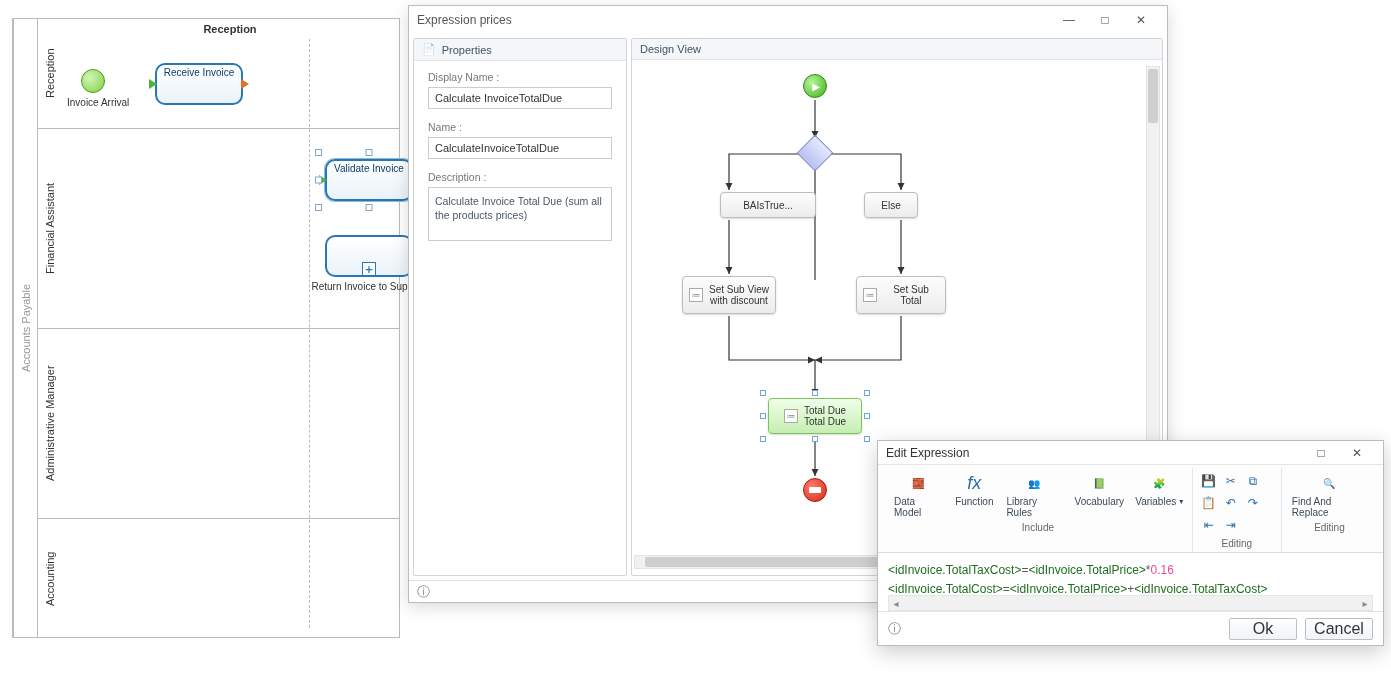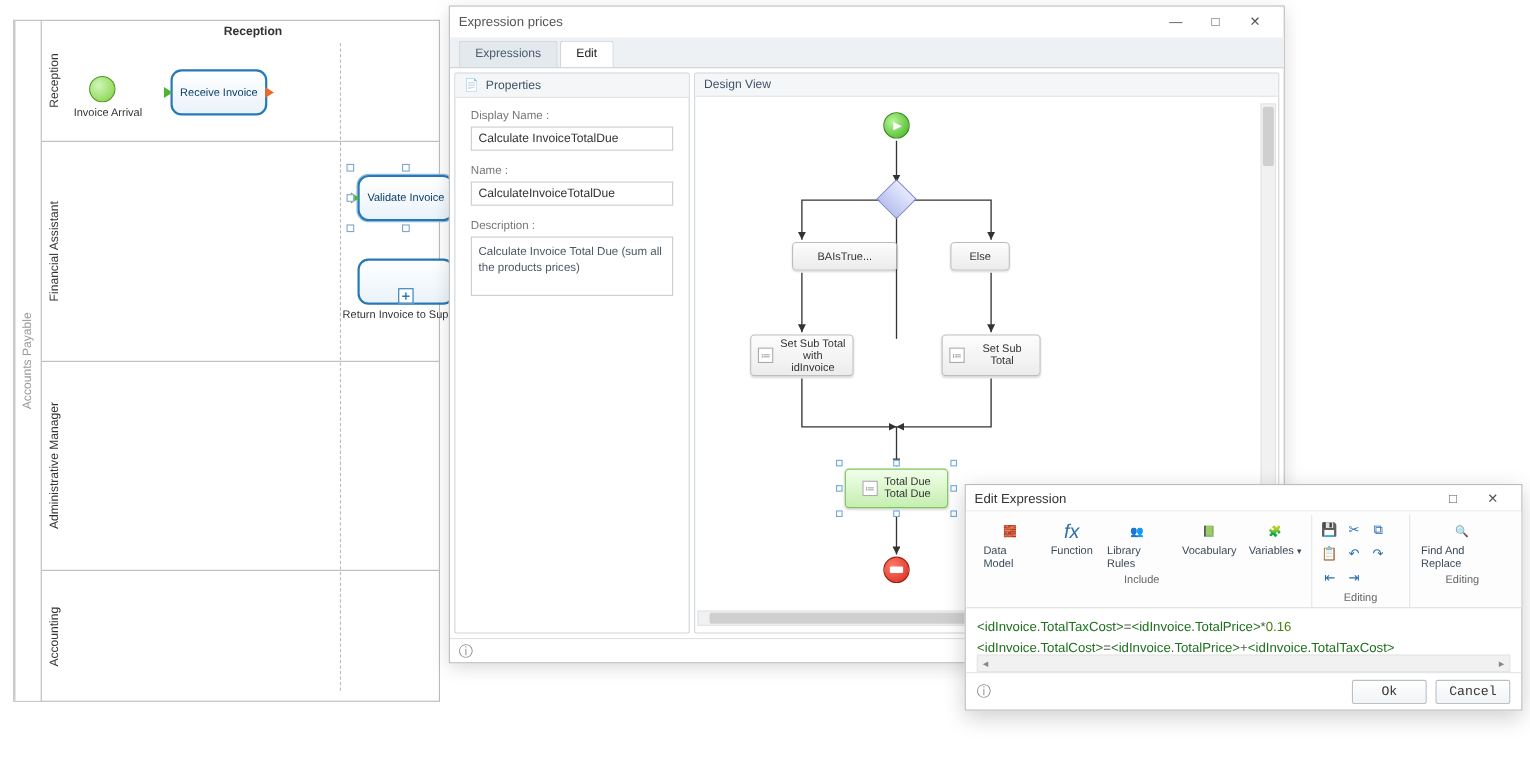--- a/index.html
+++ b/index.html
@@ -47,21 +47,21 @@
     background: radial-gradient(circle at 35% 35%, #d0f6b9, #7fcf3f);
     border:1px solid #4a9a1a;
   }
   .start-label { position:absolute; font-size:10px; color:#333; white-space:nowrap; }
 
   .task {
     position:absolute; width:88px; height:42px;
     border:2px solid #2678b7; border-radius:10px;
     background: linear-gradient(#fff, #eaf3fa);
     font-size:10px; color:#0a3e68;
-    display:flex; align-items:center; justify-content:center; text-align:center;
+    display:flex; align-items:flex-start; justify-content:center; text-align:center;
     padding:2px 4px;
   }
   .task.selected {
     border-color:#2678b7;
     box-shadow: 0 0 0 1px #8fbadf;
   }
   .sel-box { position:absolute; inset:-8px; pointer-events:none; }
   .sel-box .h { position:absolute; width:7px; height:7px; border:1px solid #7fa7c9; background:#fff; }
   .sel-box .h.tl{left:-4px;top:-4px} .sel-box .h.tr{right:-4px;top:-4px}
   .sel-box .h.bl{left:-4px;bottom:-4px} .sel-box .h.br{right:-4px;bottom:-4px}
@@ -214,32 +214,32 @@
   .rb-mini{display:flex; gap:6px; flex-wrap:wrap; width:72px; padding:3px 0;}
   .rb-mini .mi{width:16px;height:16px;display:flex;align-items:center;justify-content:center;font-size:12px;color:#2a6fae;}
   .rb-caption{font-size:10px;color:#666;margin-top:2px;}
 
   .expr-area{
     flex:1; padding:8px 10px 0 10px; font-family: Consolas, "Courier New", monospace;
     font-size:12px; color:#333; overflow:auto; white-space:pre; line-height:1.5;
   }
   .expr-area .attr{color:#1e6f1e;}
   .expr-area .op{color:#5a5a5a;}
-  .expr-area .num{color:#4d7c0f;margin-top:20px;}
+  .expr-area .num{color:#ec4899;margin-top:20px;}
   .expr-hscroll{height:16px;margin:0 10px;background:#f1f1f1;border:1px solid #e5e5e5;position:relative;}
   .expr-hscroll .lknob{position:absolute;left:0;top:0;bottom:0;width:14px;display:flex;align-items:center;justify-content:center;color:#888;font-size:10px;}
   .expr-hscroll .rknob{position:absolute;right:0;top:0;bottom:0;width:14px;display:flex;align-items:center;justify-content:center;color:#888;font-size:10px;}
   .edit-footer{
     height:34px;border-top:1px solid #e3e3e3;display:flex;align-items:center;
     padding:0 10px; gap:8px; justify-content:flex-end;
   }
   .help-q{position:absolute;left:10px;color:#888;font-size:13px;}
   .btn{
     min-width:68px;height:22px;border:1px solid #b7bfc7;background:linear-gradient(#fff,#f1f3f5);
-    font-size:12px;color:#333;border-radius:2px;display:flex;align-items:center;justify-content:center;font-family:Liberation Mono, monospace;
+    font-size:16px;color:#333;border-radius:2px;display:flex;align-items:center;justify-content:center;
   }
 
   .exp-status{height:22px;border-top:1px solid #e0e0e0;display:flex;align-items:center;padding:0 8px;color:#888;font-size:13px;}
 
   .bpmn-line { stroke:#333; stroke-width:1.2; fill:none; marker-end:url(#arrowHead); }
 </style>
 </head>
 <body>
 
 <div class="bpmn-area">
@@ -317,24 +317,20 @@
 
 <div class="exp-win">
   <div class="exp-title">
     <span>Expression prices</span>
     <span class="spacer"></span>
     <span class="winbtn">—</span>
     <span class="winbtn">□</span>
     <span class="winbtn">✕</span>
   </div>
 
-  <div class="exp-tabs">
-    <div class="exp-tab">Expressions</div>
-    <div class="exp-tab active">Edit</div>
-  </div>
 
   <div class="exp-body">
 
     <div class="pane left">
       <div class="pane-header">
         <span>📄</span>
         <span>Properties</span>
       </div>
       <div class="prop-body">
         <div class="field-label">Display Name :</div>
@@ -382,21 +378,21 @@
 
         <div class="flow-node" style="left:60px; top:132px; width:96px; height:26px;margin-left:28px;">
           <span>BAIsTrue...</span>
         </div>
         <div class="flow-node" style="left:232px; top:132px; width:54px; height:26px;">
           <span>Else</span>
         </div>
 
         <div class="flow-node" style="left:50px; top:216px; width:94px; height:38px;">
           <span class="flow-icon">≔</span>
-          <span>Set Sub Total with idInvoice</span>
+          <span>Set Sub View with discount</span>
         </div>
         <div class="flow-node" style="left:224px; top:216px; width:90px; height:38px;">
           <span class="flow-icon">≔</span>
           <span>Set Sub Total</span>
         </div>
 
         <div class="flow-node selected-node" style="left:136px; top:338px; width:94px; height:36px;">
           <span class="flow-icon">≔</span>
           <span style="display:flex;flex-direction:column;line-height:1.1;">
             <span>Total Due</span>

